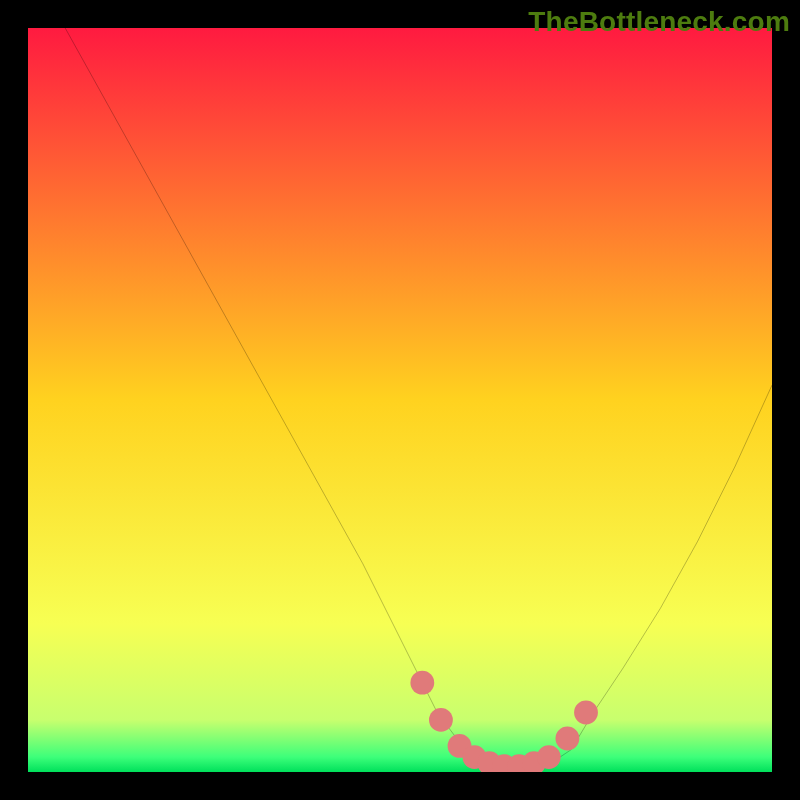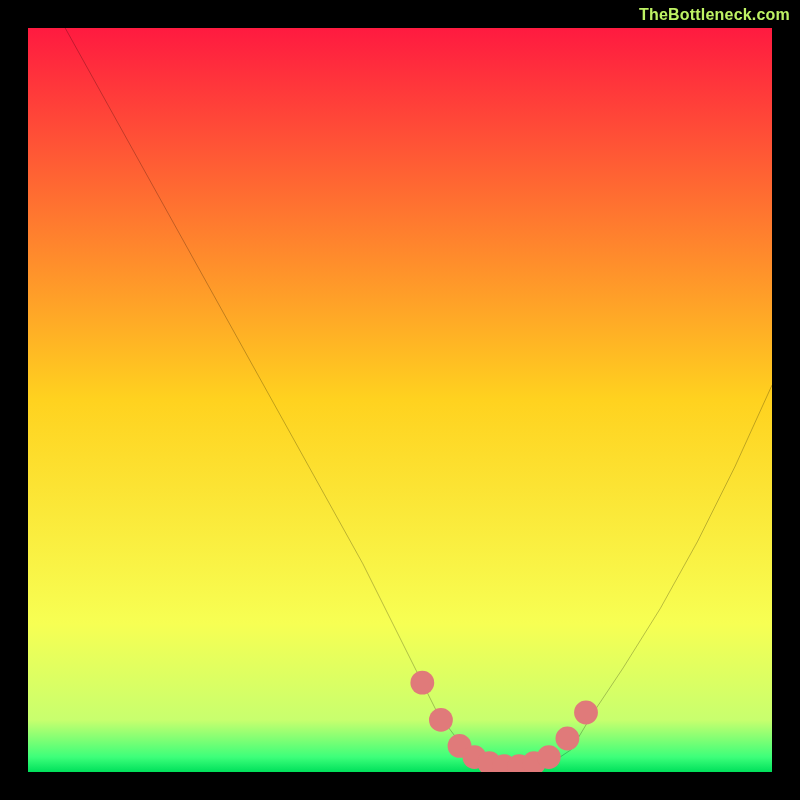--- a/index.html
+++ b/index.html
@@ -14,22 +14,22 @@
   .stage {
     position: relative;
     width: 800px;
     height: 800px;
     background: #000;
   }
   .watermark {
     position: absolute;
     top: 6px;
     right: 10px;
-    color: #bef264;
-    font-size: 16px;
+    color: #4d7c0f;
+    font-size: 28px;
     font-weight: 600;
     letter-spacing: 0.2px;
     z-index: 10;
   }
   svg.plot {
     position: absolute;
     left: 28px;
     top: 28px;
     width: 744px;
     height: 744px;

